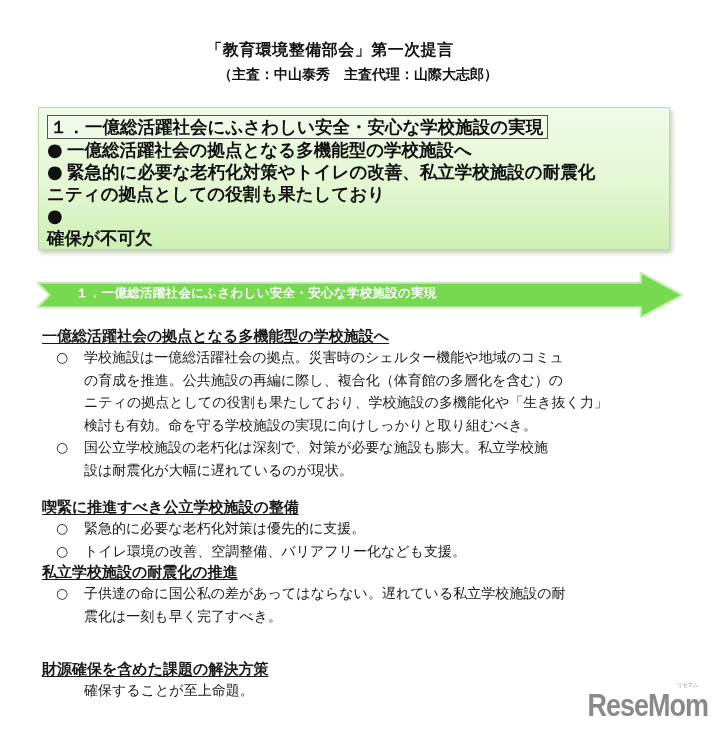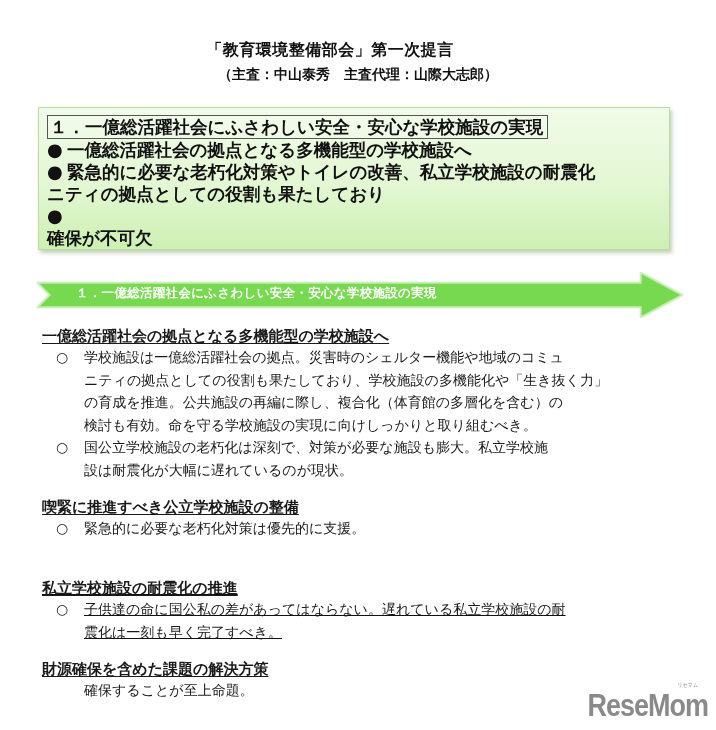--- a/index.html
+++ b/index.html
@@ -183,42 +183,47 @@
   </svg>
   <div class="arrow-label">１．一億総活躍社会にふさわしい安全・安心な学校施設の実現</div>
 </div>
 
 <div class="section" style="top:326px;">
   <div class="section-heading">一億総活躍社会の拠点となる多機能型の学校施設へ</div>
   <div class="para">
     <span class="row first">
       <span class="circle">○</span><span>学校施設は一億総活躍社会の拠点。災害時のシェルター機能や地域のコミュ</span>
     </span>
+    <span class="row cont">の育成を推進。公共施設の再編に際し、複合化（体育館の多層化を含む）の</span>
     <span class="row cont">ニティの拠点としての役割も果たしており、学校施設の多機能化や「生き抜く力」</span>
-    <span class="row cont">の育成を推進。公共施設の再編に際し、複合化（体育館の多層化を含む）の</span>
     <span class="row cont">検討も有効。命を守る学校施設の実現に向けしっかりと取り組むべき。</span>
   </div>
   <div class="para">
     <span class="row first">
       <span class="circle">○</span><span>国公立学校施設の老朽化は深刻で、対策が必要な施設も膨大。私立学校施</span>
     </span>
     <span class="row cont">設は耐震化が大幅に遅れているのが現状。</span>
   </div>
 </div>
 
 <div class="section" style="top:497px;">
   <div class="section-heading">喫緊に推進すべき公立学校施設の整備</div>
   <div class="para">
     <span class="row first">
       <span class="circle">○</span><span>緊急的に必要な老朽化対策は優先的に支援。</span>
     </span>
   </div>
-</div>
-
-<div class="section" style="top:578px;text-decoration:underline;">
+  <div class="para">
+    <span class="row first">
+      <span class="circle">○</span><span>トイレ環境の改善、空調整備、バリアフリー化なども支援。</span>
+    </span>
+  </div>
+</div>
+
+<div class="section" style="top:562px;">
   <div class="section-heading">私立学校施設の耐震化の推進</div>
   <div class="para">
     <span class="row first">
       <span class="circle">○</span><span>子供達の命に国公私の差があってはならない。遅れている私立学校施設の耐</span>
     </span>
     <span class="row cont">震化は一刻も早く完了すべき。</span>
   </div>
 </div>
 
 <div class="section" style="top:659px;">

